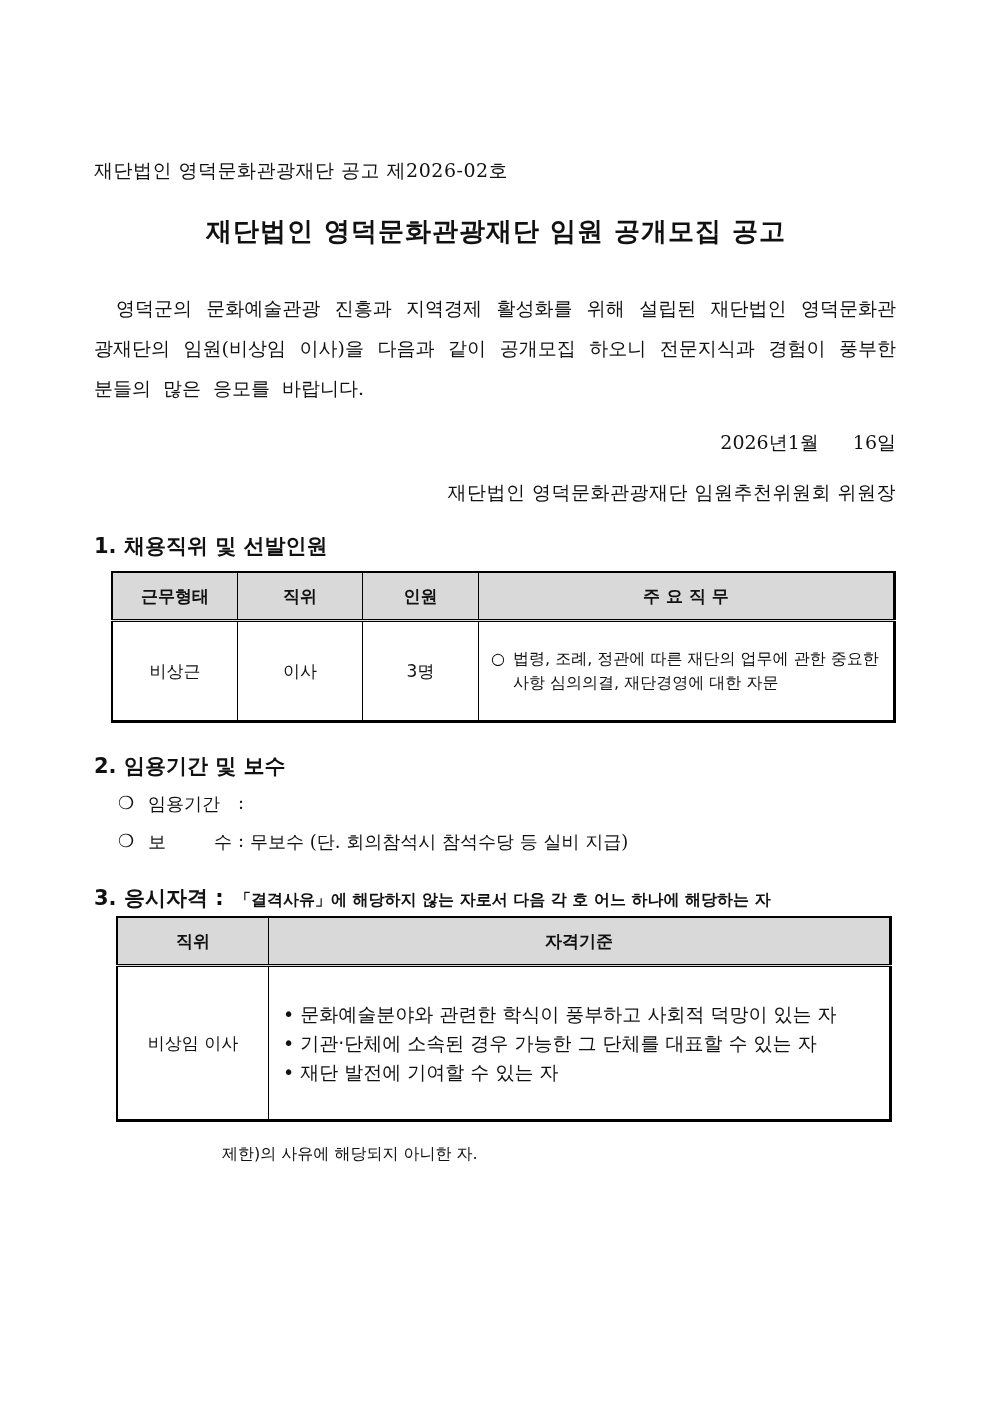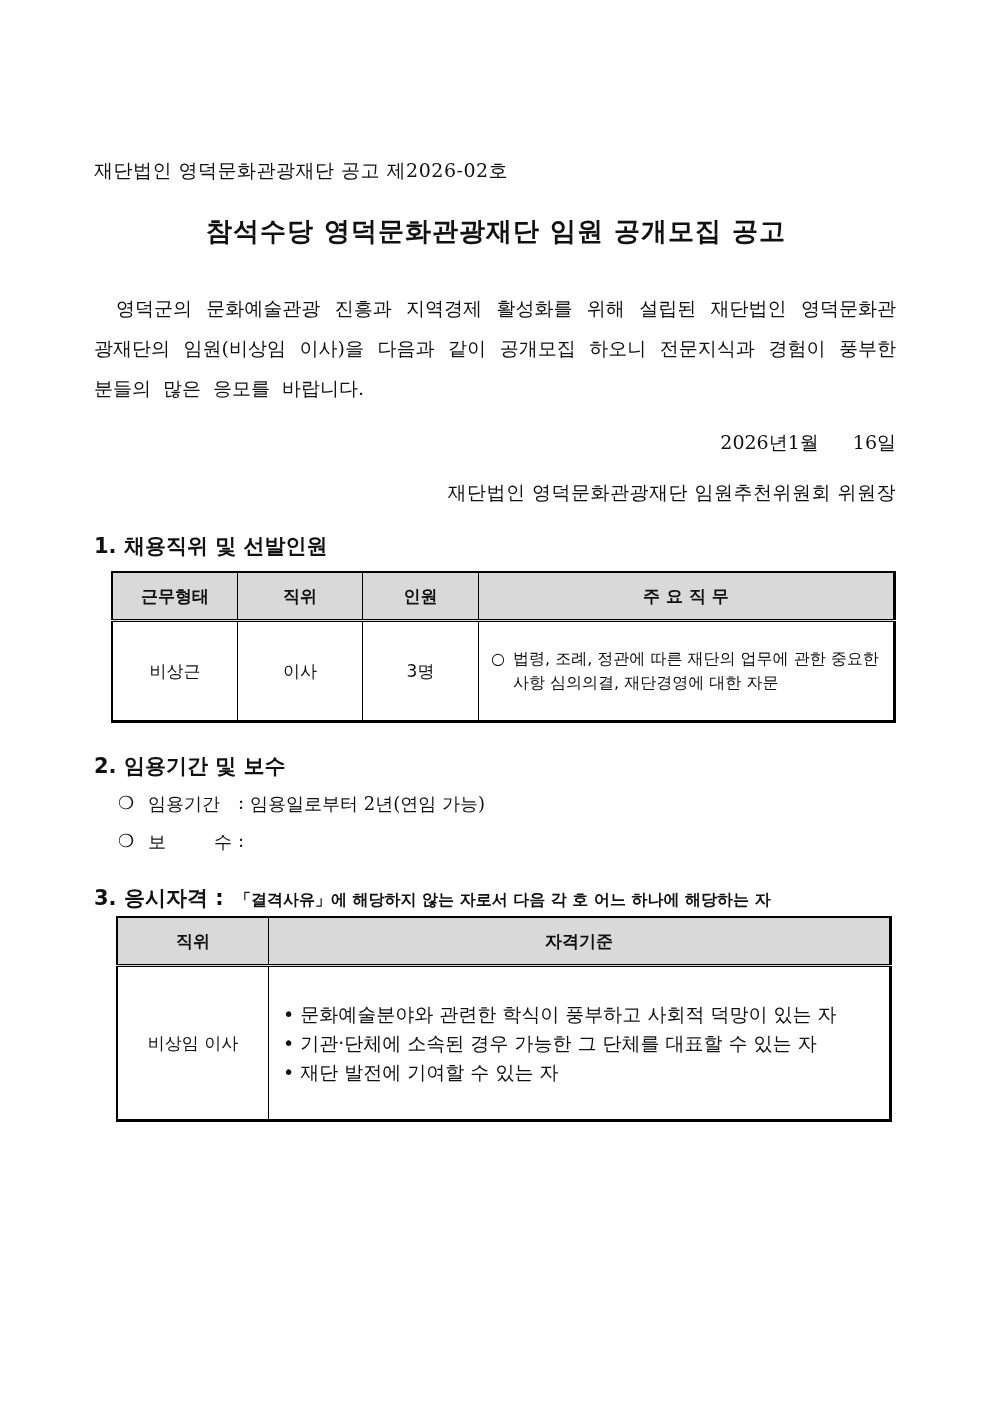--- a/index.html
+++ b/index.html
@@ -52,21 +52,21 @@
 
     #restriction { left: 94px; top: 1138px; width: 802px; font-size: 16px; line-height: 32px; font-family: "DejaVu Sans", "Liberation Sans", sans-serif; }
     #restriction .line1 { display: flex; justify-content: space-between; }
     #restriction .line2 { padding-left: 128px; }
   </style>
 </head>
 <body>
 
 <div class="abs serif" id="notice-number">재단법인 영덕문화관광재단 공고 제2026-02호</div>
 
-<div class="abs sans" id="page-title">참석수당 영덕문화관광재단 임원 공개모집 공고</div>
+<div class="abs sans" id="page-title">재단법인 영덕문화관광재단 임원 공개모집 공고</div>
 
 <div class="abs serif" id="intro"><span class="indent"></span><span>영덕군의 문화예술관광 진흥과 지역경제 활성화를 위해 설립된 재단법인 영덕문화관광재단의 임원(비상임 이사)을 다음과 같이 공개모집 하오니 전문지식과 경험이 풍부한 분들의 많은 응모를 바랍니다.</span></div>
 
 <div class="abs serif" id="date-line">
   <span>2026년</span>
   <span class="m">1월</span>
   <span class="d">16일</span>
 </div>
 
 <div class="abs serif" id="issuer">재단법인 영덕문화관광재단 임원추천위원회 위원장</div>
@@ -96,30 +96,30 @@
     </tr>
   </tbody>
 </table>
 
 <div class="abs sec-title" id="sec2-title">2. 임용기간 및 보수</div>
 
 <div class="abs serif item-line" id="term-line">
   <span class="circle">❍</span>
   <span class="label">임용기간</span>
   <span class="sep">:</span>
-  <span>임용일로부터 2년(연임 가능)</span>
 </div>
 
 <div class="abs serif item-line" id="pay-line">
   <span class="circle">❍</span>
   <span class="label">
     <span>보</span>
     <span>수</span>
   </span>
   <span class="sep">:</span>
+  <span>무보수 (단. 회의참석시 참석수당 등 실비 지급)</span>
 </div>
 
 <div class="abs sec-title" id="sec3-title">
   <span>3. 응시자격 :</span>
   <span class="sub">「결격사유」에 해당하지 않는 자로서 다음 각 호 어느 하나에 해당하는 자</span>
 </div>
 
 <table class="doc" id="table2">
   <thead>
     <tr>
@@ -133,13 +133,14 @@
       <td class="criteria">
         <div>• 문화예술분야와 관련한 학식이 풍부하고 사회적 덕망이 있는 자</div>
         <div>• 기관·단체에 소속된 경우 가능한 그 단체를 대표할 수 있는 자</div>
         <div>• 재단 발전에 기여할 수 있는 자</div>
       </td>
     </tr>
   </tbody>
 </table>
 
 <div class="abs" id="restriction">
+  <div class="line2">제한)의 사유에 해당되지 아니한 자.</div>
 </div>
 
 </body></html>

